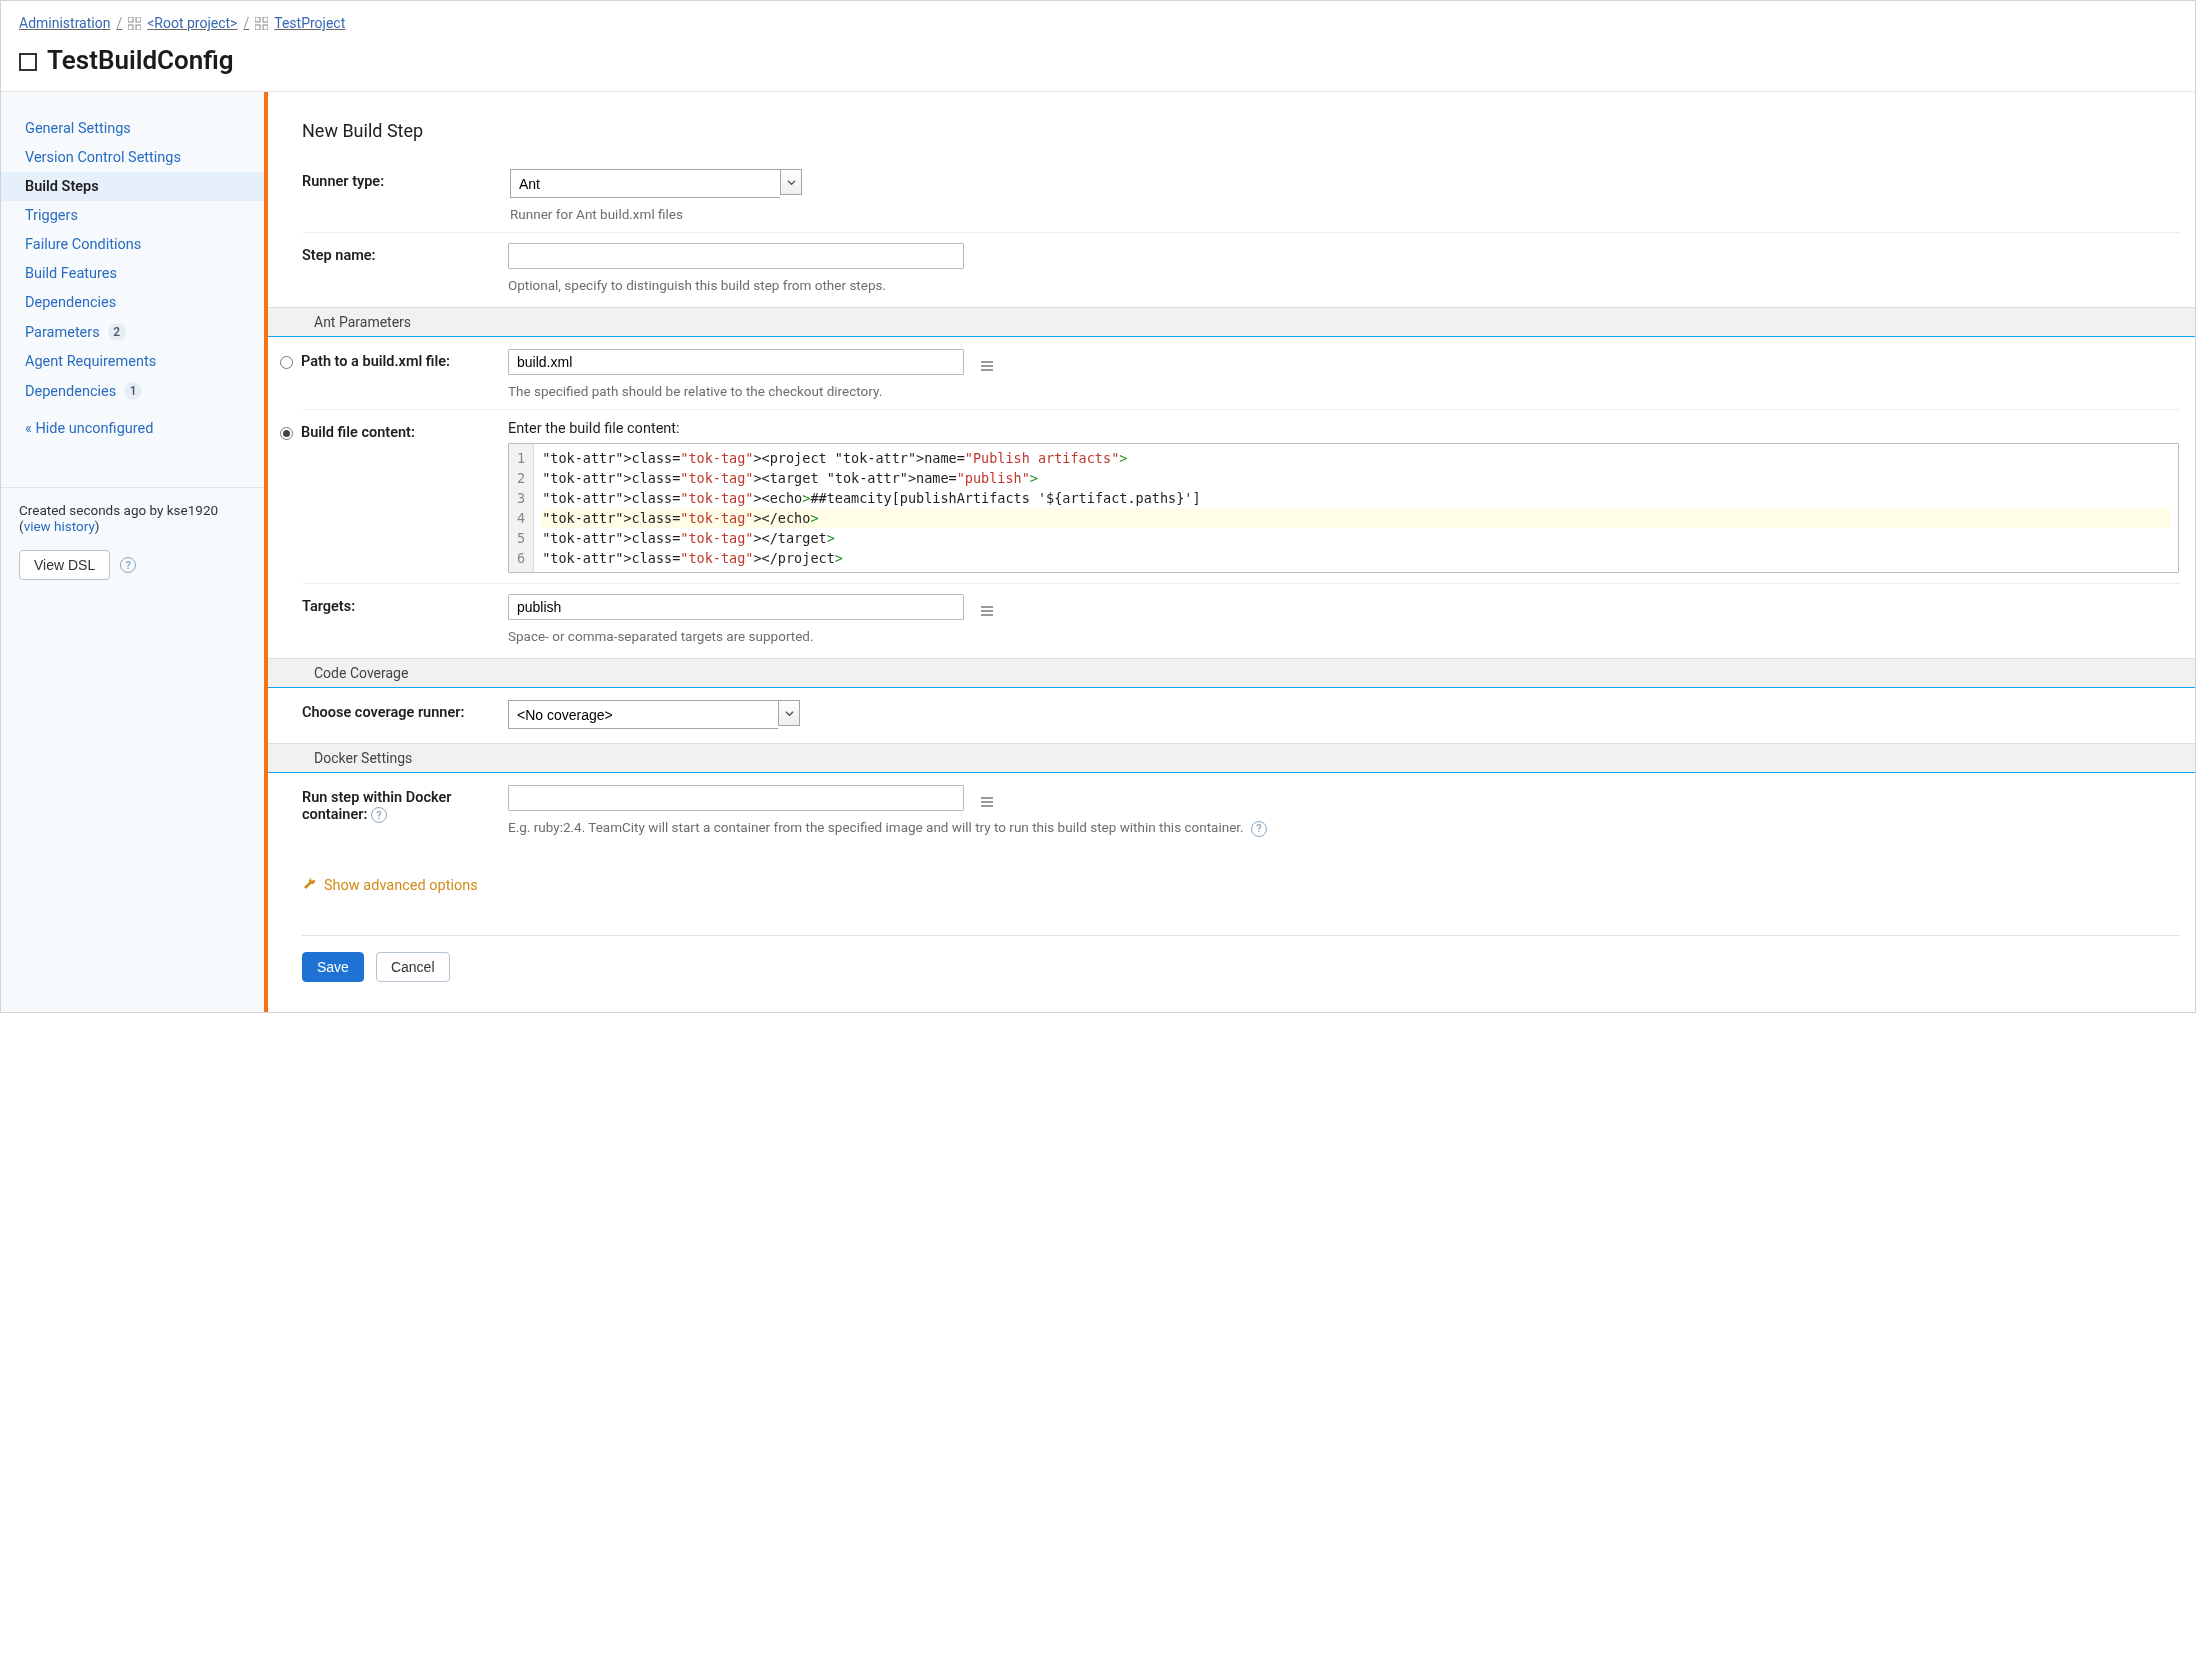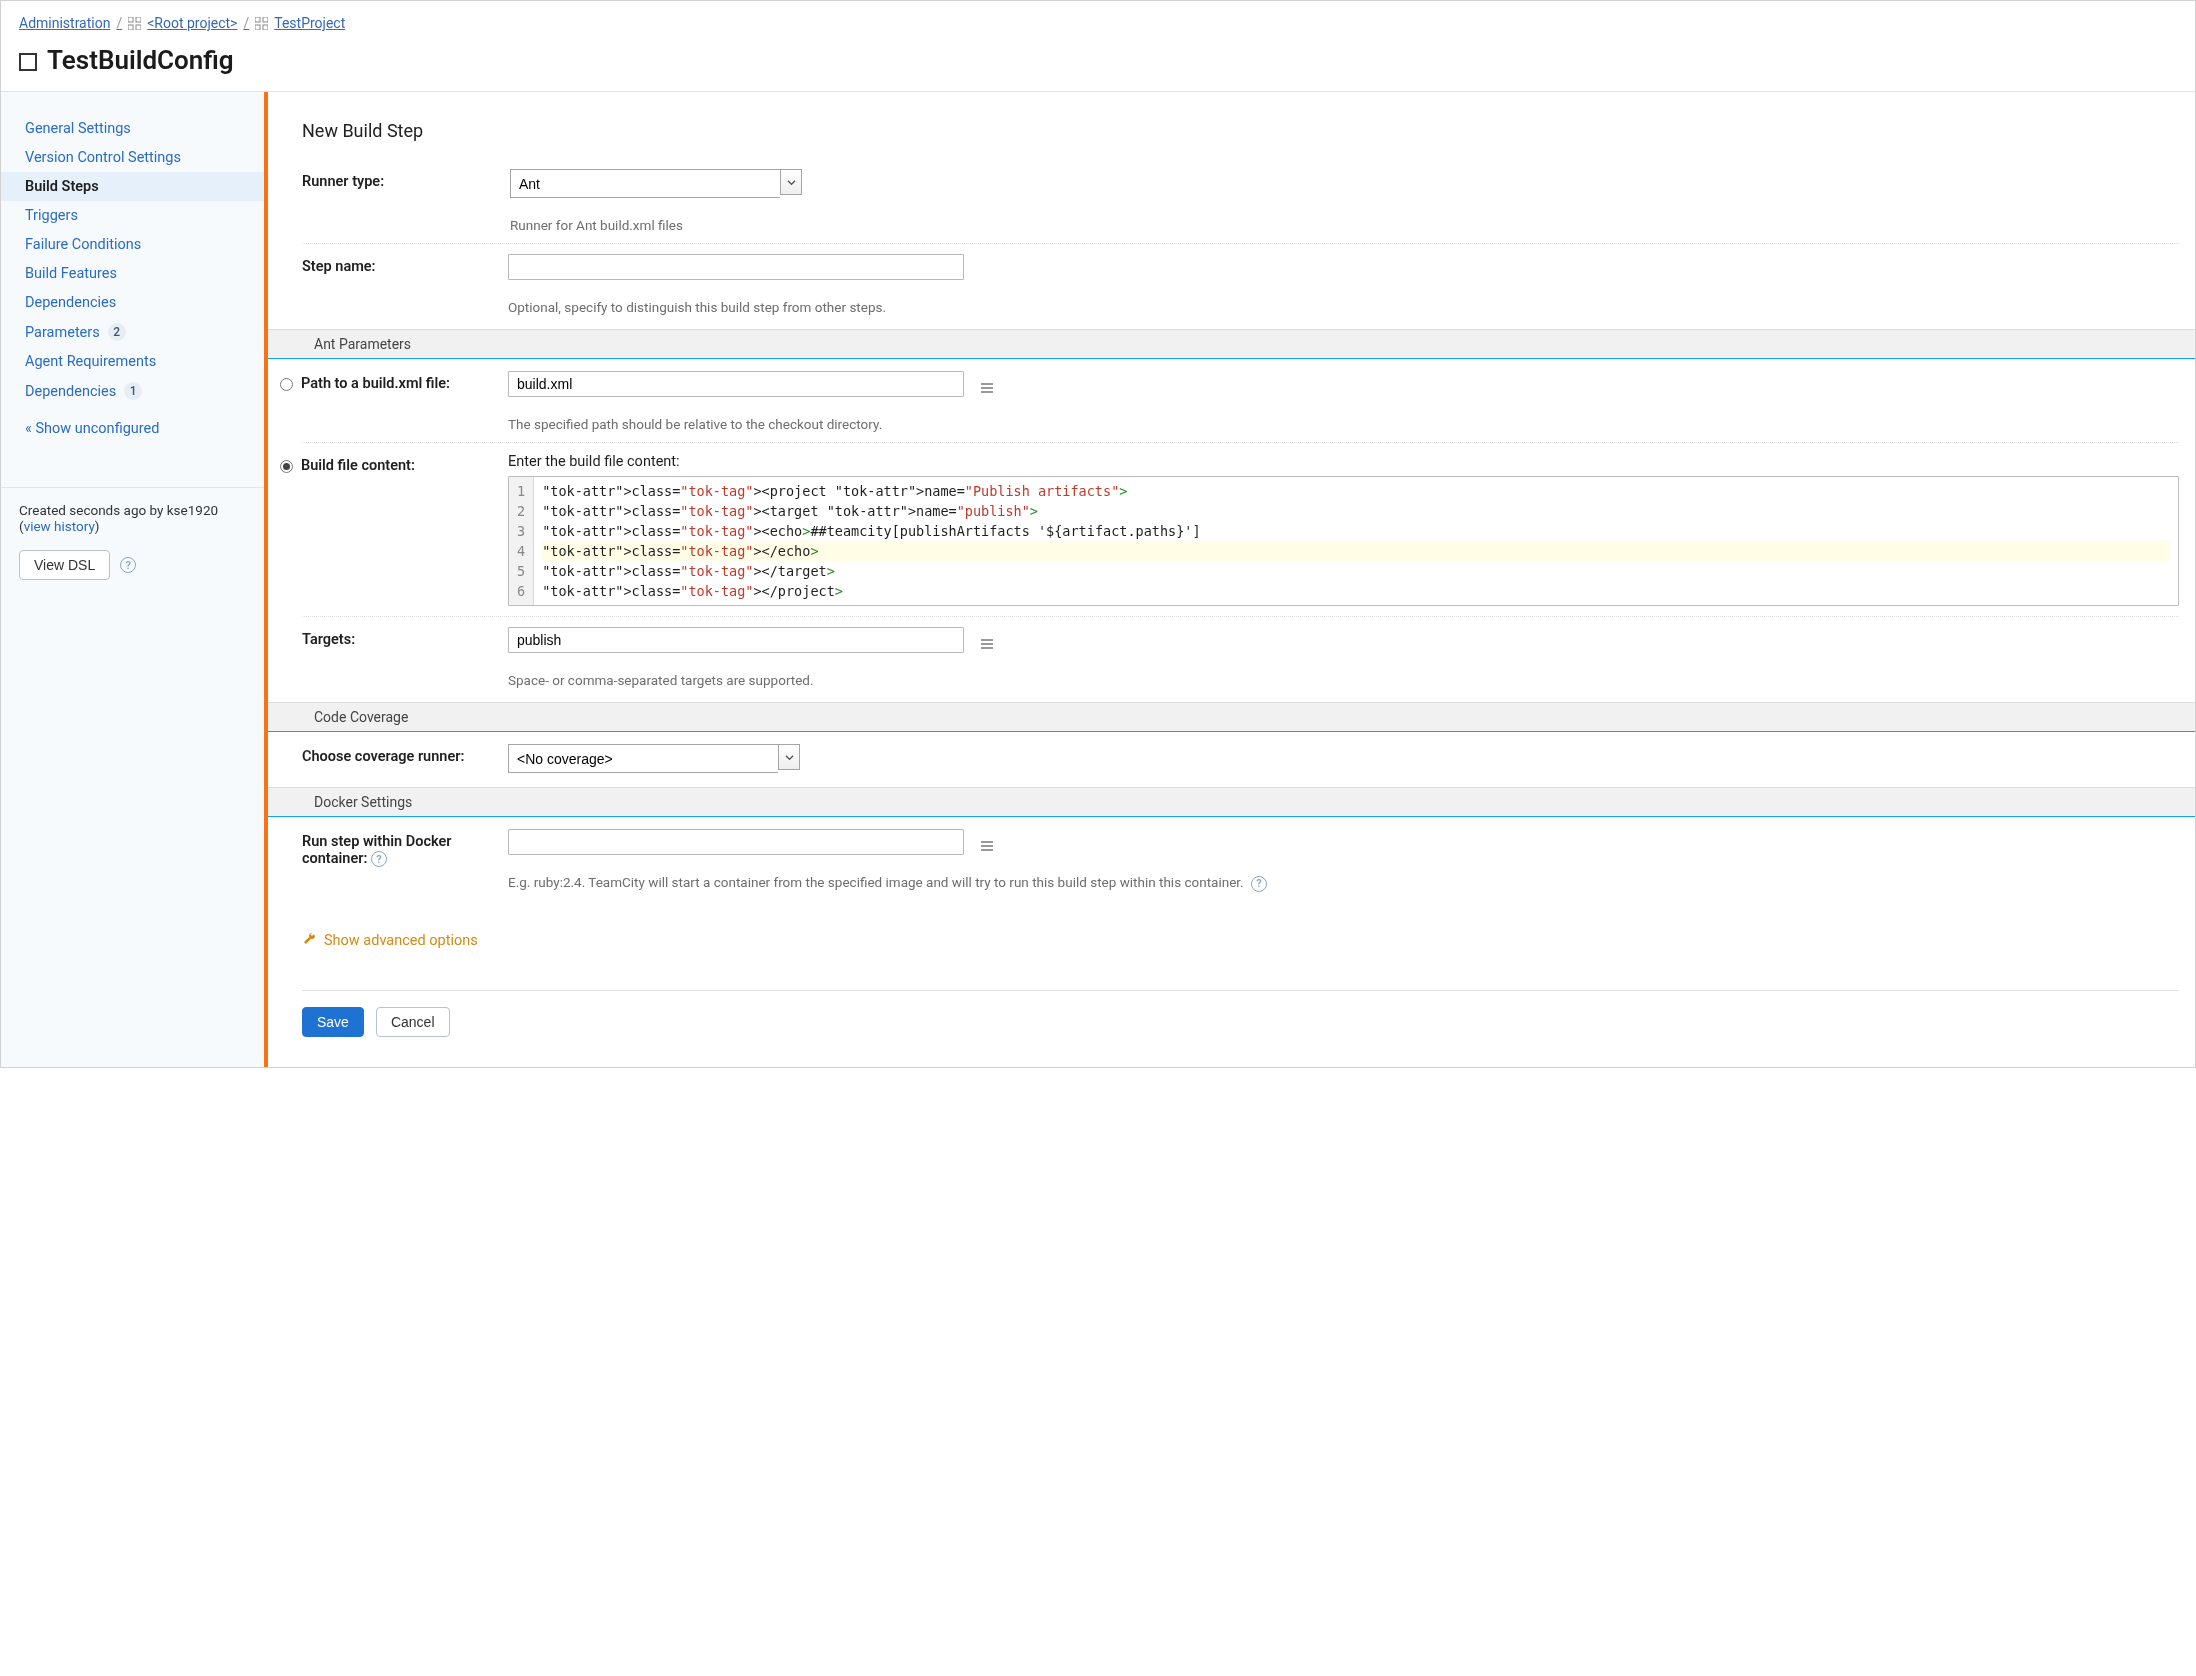--- a/index.html
+++ b/index.html
@@ -64,21 +64,21 @@
   .form-label .radio.checked::after { content:""; position:absolute; inset:2px; background:#444; border-radius:50%; }
   .form-body { flex:1; }
   .text-input {
     border:1px solid #b8b8b8; border-radius:1px;
     height:26px; padding:2px 8px; font-size:14px; width:456px; background:#fff;
   }
   .select-wrap { display:inline-flex; }
   .select-input { border:1px solid #a5a5a5; height:29px; padding:2px 8px; width:270px; font-size:14px; border-right:none; }
   .select-btn { width:22px; height:26px; border:1px solid #a5a5a5; background:linear-gradient(#fff,#eee); display:inline-flex;align-items:center;justify-content:center; cursor:pointer;}
   .select-btn svg { width:9px; height:9px; }
-  .hint { color:#6e6e6e; font-size:13.5px; margin-top:19px; }
+  .hint { color:#6e6e6e; font-size:13.5px; margin-top:8px; }
   .aux-icn { display:inline-flex; width:14px;height:14px; margin-left:12px; color:#8a8a8a; position:relative; top:6px; }
   .aux-icn svg { width:14px;height:14px; }
 
   .section-header {
     background:#f1f1f1; border-top:1px solid #dcdcdc; border-bottom:1px solid #0ea5e9;
     padding: 6px 12px; color:#444; font-size:14px; margin: 4px -16px 0 -34px; padding-left:46px;
   }
   .radio-led { margin-left:-22px; }
 
   .code-area { border:1px solid #bcbcbc; border-radius:1px; display:flex; font-family: ui-monospace, Menlo, Consolas, monospace; font-size:13.5px; margin-top:6px; }
@@ -159,21 +159,21 @@
           <span>Parameters</span>
           <span class="badge">2</span>
         </div>
       <div class="nav-item">
           <span>Agent Requirements</span>
         </div>
       <div class="nav-item">
           <span>Dependencies</span>
           <span class="badge">1</span>
         </div>
-      <div class="hide-link">« Show unconfigured</div>
+      <div class="hide-link">« Hide unconfigured</div>
 
       <div class="sidebar-divider"></div>
       <div class="created">
         <span>Created seconds ago by kse1920 (</span><a href="#">view history</a><span>)</span>
       </div>
       <div class="sidebar-actions">
         <button class="btn">View DSL</button>
         <span class="help-icn">?</span>
       </div>
     </aside>

